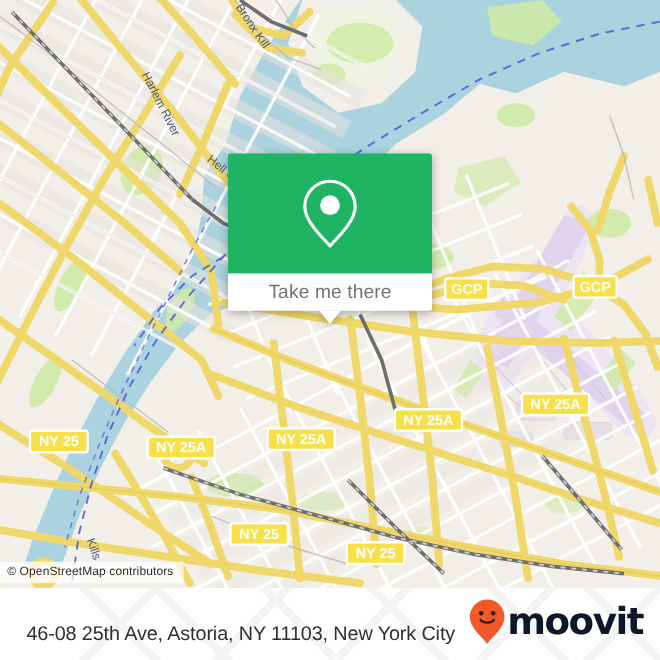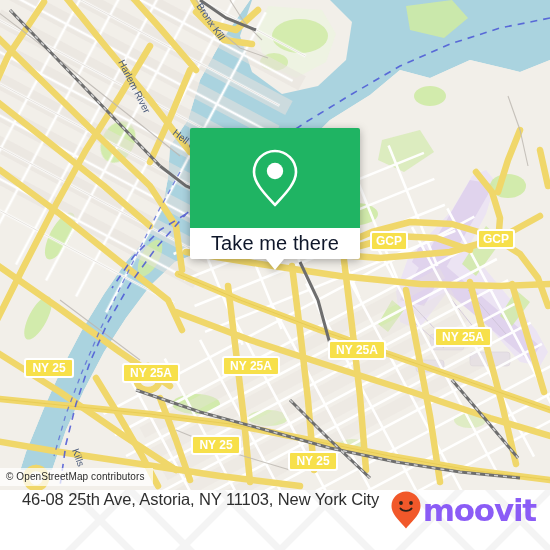--- a/index.html
+++ b/index.html
@@ -31,48 +31,48 @@
   }
   .card-top{
     height:100px;border-radius:2px 2px 0 0;
     display:flex;align-items:center;justify-content:center;
   }
   .card-bottom{
     background:#fff;height:31px;border-radius:0 0 2px 2px;
     display:flex;align-items:center;justify-content:center;
   }
   .card-label{
-    font-size:20px;color:#0f172a;letter-spacing:.1px;
+    font-size:16px;color:#737373;letter-spacing:.1px;
     font-family:"Liberation Sans","DejaVu Sans",sans-serif;
   }
   .card-tip{
     position:absolute;left:50%;top:131px;margin-left:-9px;
     width:0;height:0;
     border-left:9px solid transparent;
     border-right:9px solid transparent;
     border-top:11px solid #fff;
   }
 
   
   .footer{
     position:absolute;left:0;top:490px;width:550px;height:60px;
     background:#ffffff;overflow:hidden;
   }
   .footer-wm{position:absolute;left:0;top:0;opacity:1;}
   .footer-inner{
-    position:relative;height:60px;display:flex;align-items:flex-start;
+    position:relative;height:60px;display:flex;align-items:flex-end;
     justify-content:space-between;padding:0 14px 12px 22px;box-sizing:border-box;
   }
   .addr{
     font-size:16.5px;color:#2f2f2f;letter-spacing:-.1px;white-space:nowrap;
     font-family:"Liberation Sans","DejaVu Sans",sans-serif;
   }
   .brand{display:flex;align-items:center;gap:1px;}
   .brandtext{
-    font-size:31px;font-weight:bold;color:#8b5cf6;letter-spacing:-1.2px;
+    font-size:31px;font-weight:bold;color:#0f172a;letter-spacing:-1.2px;
     line-height:1;
     font-family:"DejaVu Sans","Liberation Sans",sans-serif;
   }
 </style>
 </head>
 <body>
 
 <div class="app">
 
   <div class="map">

